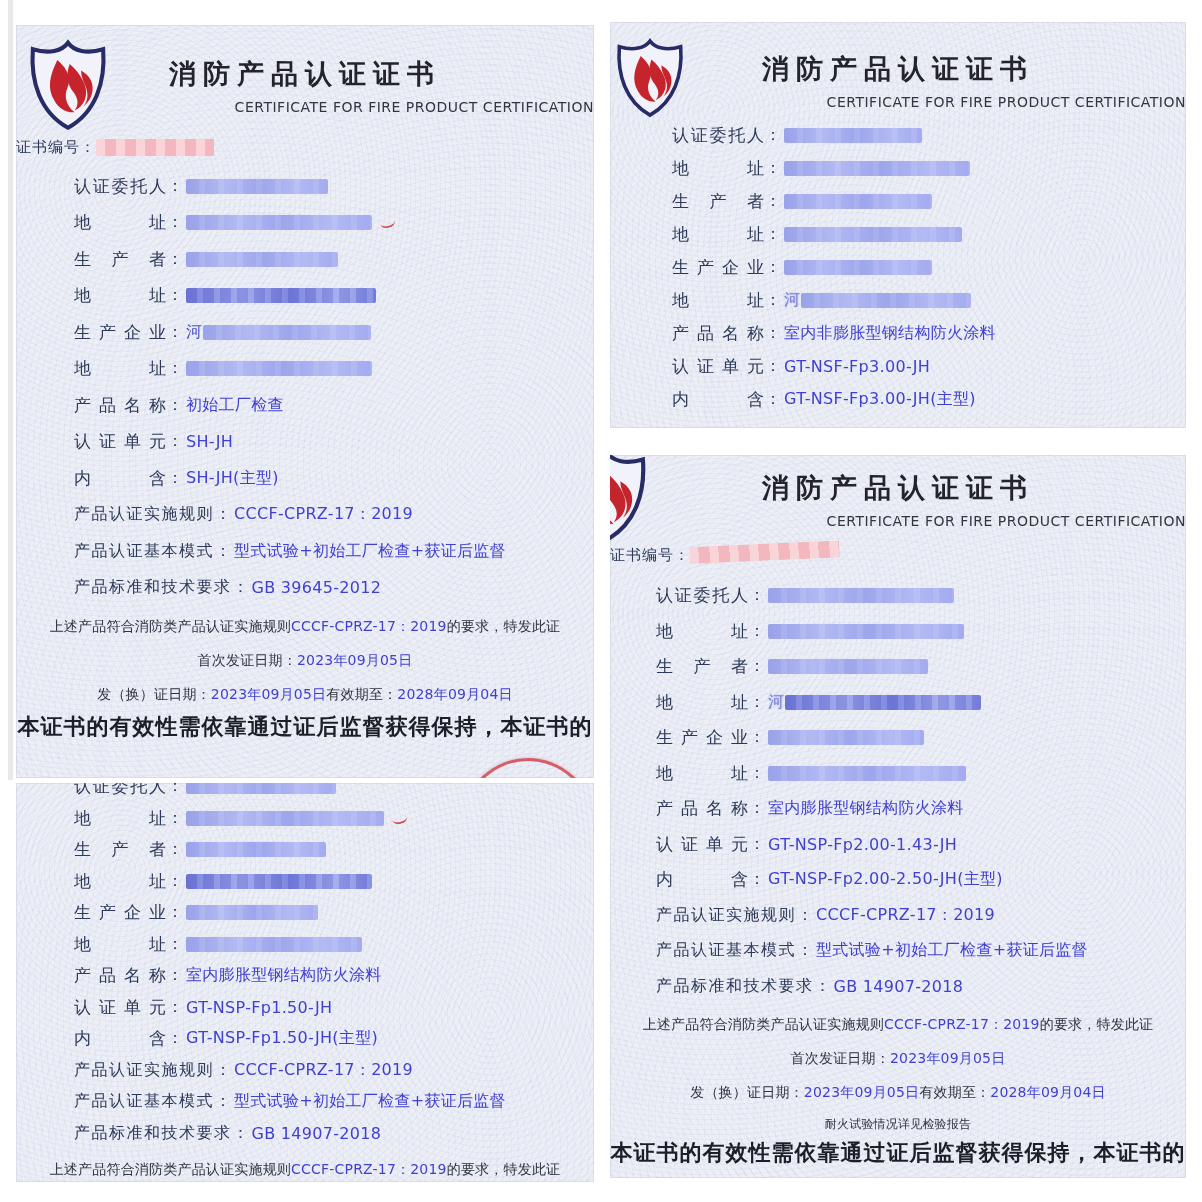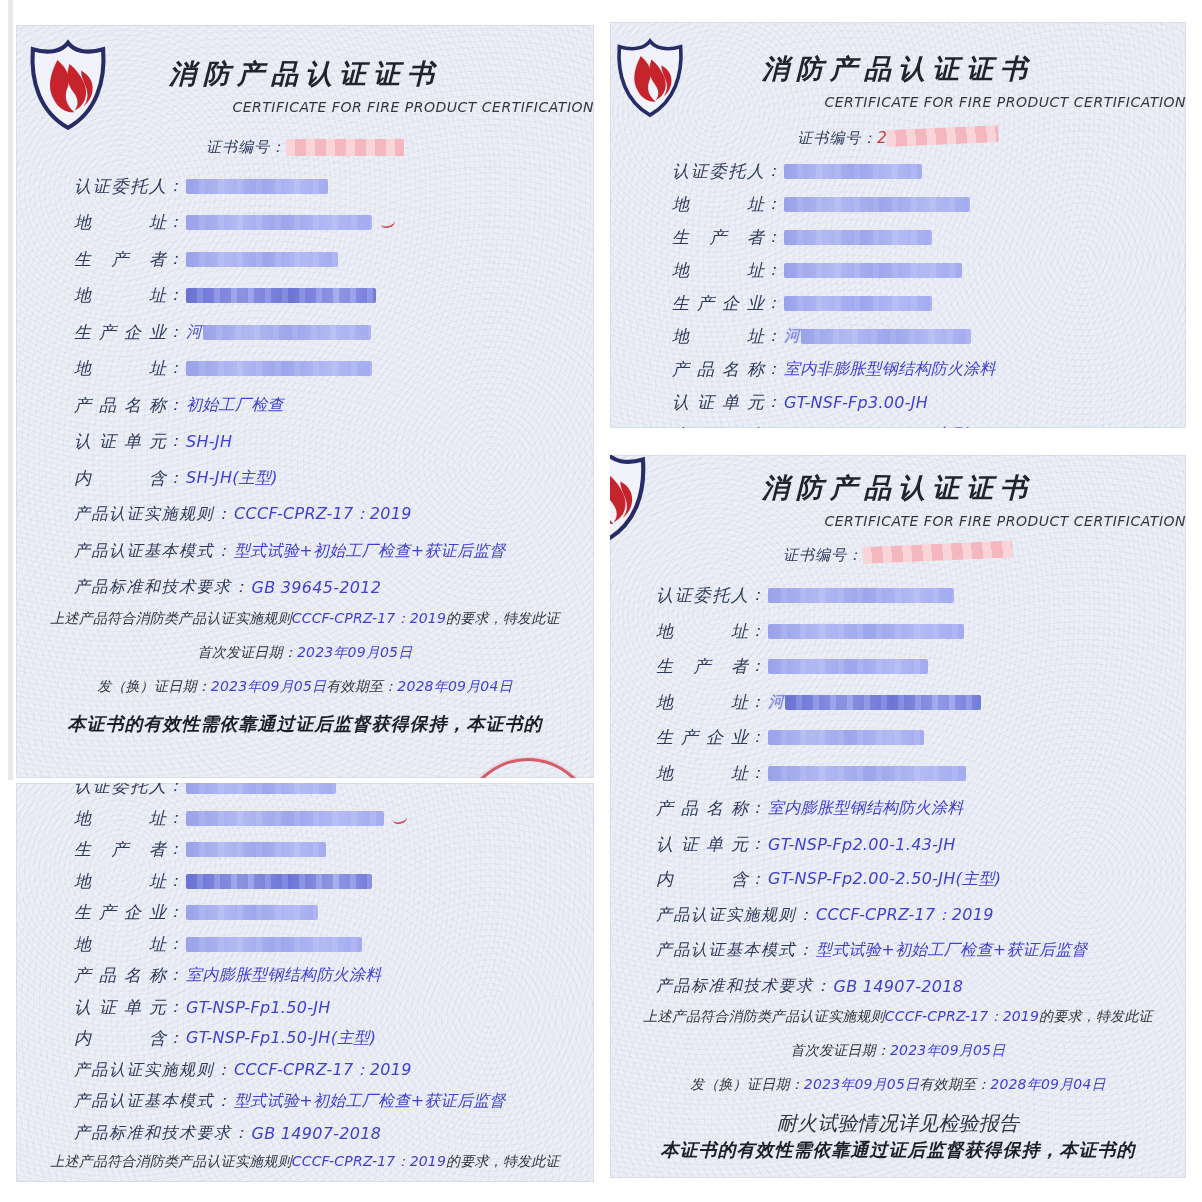--- a/index.html
+++ b/index.html
@@ -9,21 +9,20 @@
     overflow:hidden;
   }
   .page{position:absolute;inset:0;}
   .cert{
     position:absolute;overflow:hidden;background-color:#edeff6;
     background-image:
       repeating-radial-gradient(circle at 18% 22%, rgba(100,118,180,.055) 0 1.4px, transparent 1.4px 5px),
       repeating-radial-gradient(circle at 82% 58%, rgba(100,118,180,.05) 0 1.4px, transparent 1.4px 6px),
       repeating-radial-gradient(circle at 42% 92%, rgba(100,118,180,.045) 0 1.4px, transparent 1.4px 7px);
     box-shadow:0 0 0 1px rgba(190,196,214,.35) inset;
-    font-style:italic;
   }
   .cert-a{left:16px;top:25px;width:578px;height:753px;}
   .cert-c{left:610px;top:22px;width:576px;height:406px;}
   .cert-b{left:16px;top:783px;width:578px;height:399px;}
   .cert-d{left:610px;top:455px;width:576px;height:723px;}
 
   .logo{position:absolute;}
   .cert-a .logo{left:10px;top:12px;}
   .cert-c .logo{left:4px;top:14px;}
   .cert-d .logo{left:-46px;top:-8px;}
@@ -33,21 +32,21 @@
     letter-spacing:7px;line-height:34px;
   }
   .cert-a .title{margin-top:32px;}
   .cert-c .title{margin-top:30px;}
   .cert-d .title{margin-top:16px;}
   .subtitle{
     text-align:right;font-size:14px;color:#33343e;letter-spacing:.5px;
     margin-top:7px;line-height:18px;
   }
   .certno{
-    text-align:center;margin-top:22px;line-height:18px;white-space:nowrap;
+    text-align:left;margin-top:22px;line-height:18px;white-space:nowrap;
   }
   .cert-c .certno{margin-top:18px;}
   .cert-d .certno{margin-top:16px;}
   .cn-label{font-size:15px;color:#2d3958;letter-spacing:1px;}
   .cn-lead{font-size:15px;color:#c43a3a;}
   .cn-redact{
     display:inline-block;height:17px;vertical-align:middle;border-radius:1px;
     background-color:#f6c2c9;
     background-image:repeating-linear-gradient(90deg, rgba(255,255,255,.3) 0 9px, rgba(236,150,160,.25) 9px 20px);
   }
@@ -80,25 +79,25 @@
     background-image:
       linear-gradient(90deg, rgba(90,100,210,.6), rgba(150,158,238,.5) 30%, rgba(96,106,214,.62) 55%, rgba(160,168,242,.5) 80%, rgba(104,114,220,.55)),
       repeating-linear-gradient(90deg, rgba(40,50,150,.25) 0 11px, rgba(255,255,255,.22) 11px 17px);
   }
   .redmark{
     display:inline-block;width:15px;height:9px;margin-left:8px;
     border-bottom:2px solid #d0545c;border-radius:50%;transform:rotate(-12deg);
   }
 
   .footer{margin-top:4px;}
-  .fline{height:34px;display:flex;align-items:flex-start;justify-content:center;white-space:nowrap;font-size:14px;letter-spacing:.2px;}
+  .fline{height:34px;display:flex;align-items:center;justify-content:center;white-space:nowrap;font-size:14px;letter-spacing:.2px;}
   .fline .fdark{color:#2d3240;}
   .fline .fblue{color:#3f3fd0;}
-  .fline.fsmall{height:28px;font-size:20px;}
-  .fline.fbold{height:30px;font-size:18px;font-weight:bold;letter-spacing:1px;}
+  .fline.fsmall{height:28px;font-size:12px;}
+  .fline.fbold{height:30px;font-size:22px;font-weight:bold;letter-spacing:1px;}
   .fline.fbold .fdark{color:#1d1f28;}
 
   .seal{
     position:absolute;left:448px;top:733px;width:122px;height:116px;
     border:3px solid rgba(208,68,80,.85);border-radius:50%;
     box-shadow:0 0 3px rgba(208,68,80,.4);
   }
   .edge-strip{position:absolute;left:8px;top:0;width:5px;height:780px;background:#e9e9ec;}
 </style>
 </head>
@@ -212,23 +211,20 @@
     <div class="logo">
       <svg width="72" height="82" viewBox="0 0 100 115">
         <path d="M7 15 C27 21 43 17 50 7 C57 17 73 21 93 15 C96 55 84 92 50 111 C16 92 4 55 7 15 Z" fill="#f2f3fa" stroke="#272b66" stroke-width="5"></path>
         <path d="M37 28 C28 46 24 62 33 77 C38 87 48 93 58 92 C48 84 45 73 49 63 C54 52 51 40 37 28 Z" fill="#c6242c"></path>
         <path d="M52 33 C47 47 49 58 57 68 C63 76 63 84 58 90 C71 84 76 69 69 55 C65 46 59 39 52 33 Z" fill="#c6242c"></path>
         <path d="M66 41 C66 51 71 57 73 65 C75 73 73 79 69 85 C79 77 83 64 78 53 C75 47 71 44 66 41 Z" fill="#c6242c"></path>
       </svg>
     </div>
     <h1 class="title">消防产品认证证书</h1>
     <div class="subtitle">CERTIFICATE FOR FIRE PRODUCT CERTIFICATION</div>
-    <div class="certno">
-      <span class="cn-label">证书编号：</span><span class="cn-lead">2</span><span class="cn-redact" style="width: 112px;"></span>
-    </div>
     <div class="rows">
         <div class="row">
           <span class="lbl">认证委托人</span>
           <span class="colon">：</span>
           <span class="blur" style="width: 138px;"></span>
         </div>
         <div class="row">
           <span class="lbl">地址</span>
           <span class="colon">：</span>
           <span class="blur" style="width: 186px;"></span>

